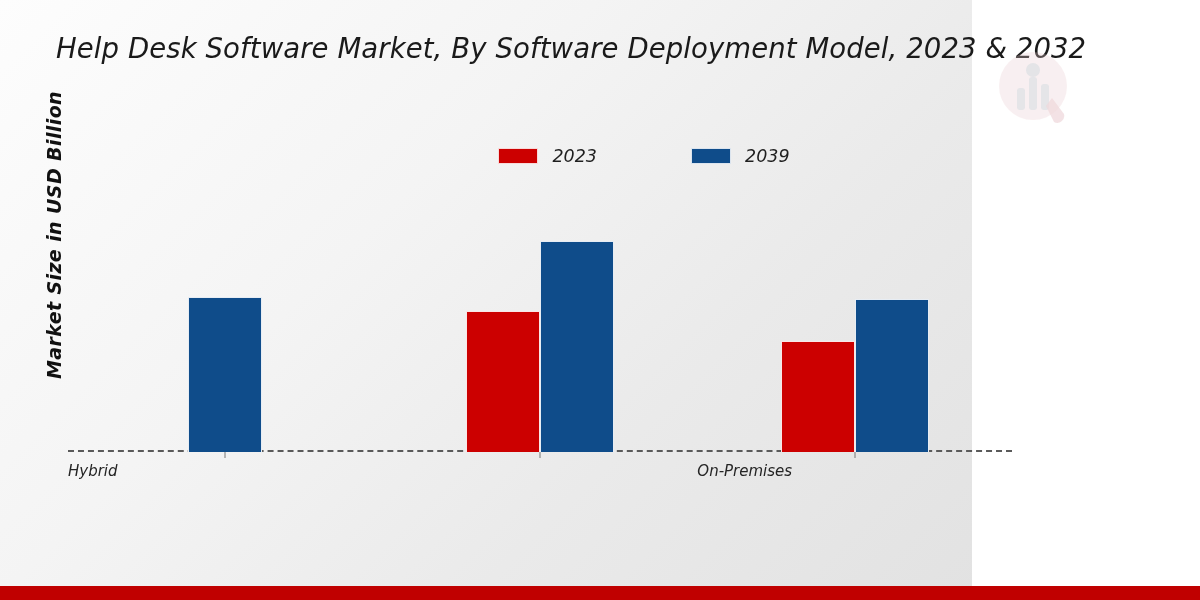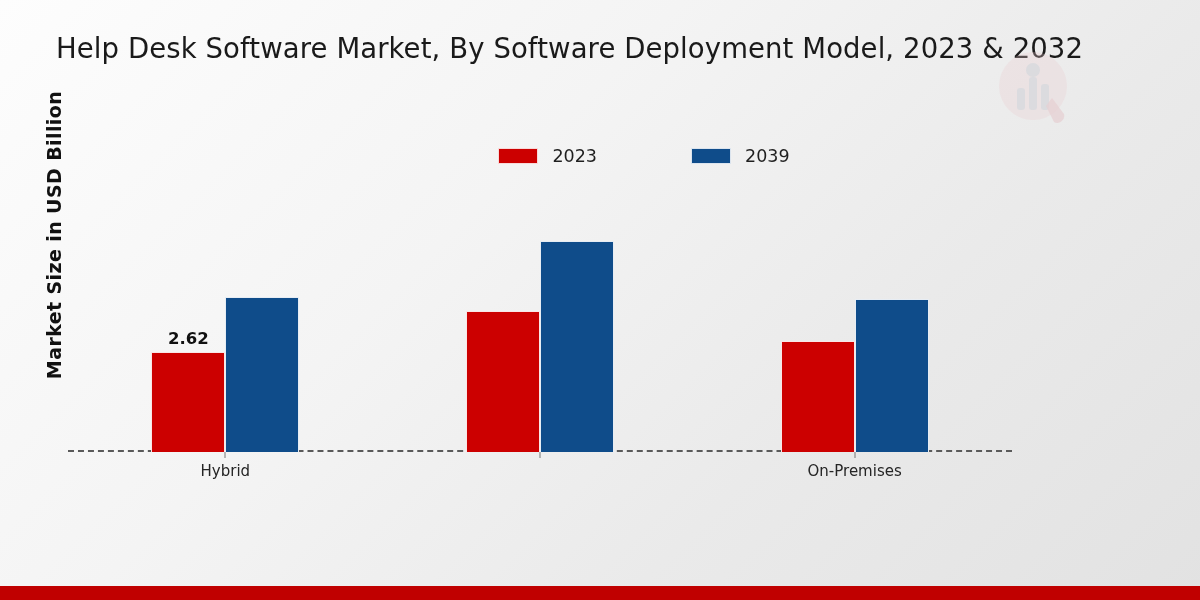--- a/index.html
+++ b/index.html
@@ -8,24 +8,25 @@
   }
   body {
     width: 1200px;
     height: 600px;
     overflow: hidden;
     font-family: "DejaVu Sans", "Liberation Sans", sans-serif;
   }
 
   #chart-root {
     position: relative;
-    width: 1200px;
+    width: 972px;
     height: 600px;
     background: linear-gradient(135deg, #fdfdfd 0%, #f4f4f4 38%, #eaeaea 68%, #e2e2e2 100%);
     box-sizing: border-box;
+    font-style: italic;
   }
 
   
   #chart-title {
     position: absolute;
     left: 56px;
     top: 30px;
     width: 1110px;
     font-size: 27.5px;
     line-height: 36px;
@@ -147,21 +148,21 @@
     width: 1px;
     height: 6px;
     background: #777;
     transform: translateX(-50%);
   }
   .cat-label {
     position: absolute;
     left: 0;
     width: 100%;
     bottom: -28px;
-    text-align: center;
+    text-align: left;
     font-size: 15px;
     color: #252525;
     white-space: nowrap;
   }
 
   
   #footer-bar {
     position: absolute;
     left: 0;
     bottom: 0;
@@ -198,23 +199,20 @@
     </div>
   </div>
 
   <div id="y-axis-title">Market Size in USD Billion</div>
 
   <div id="plot-area">
     <div id="baseline"></div>
     <div id="bar-groups">
         <div class="bar-group" style="left: 0px; width: 314.667px;">
           <div class="bars-row">
-            <div class="bar" style="background: rgb(204, 0, 0); height: 100px;">
-              <span class="bar-value">2.62</span>
-            </div>
             <div class="bar" style="background: rgb(15, 76, 138); height: 155px;"></div>
           </div>
           <span class="tick-mark"></span>
           <span class="cat-label">Hybrid</span>
         </div>
         <div class="bar-group" style="left: 314.667px; width: 314.667px;">
           <div class="bars-row">
             <div class="bar" style="background: rgb(204, 0, 0); height: 141px;"></div>
             <div class="bar" style="background: rgb(15, 76, 138); height: 211px;"></div>
           </div>

